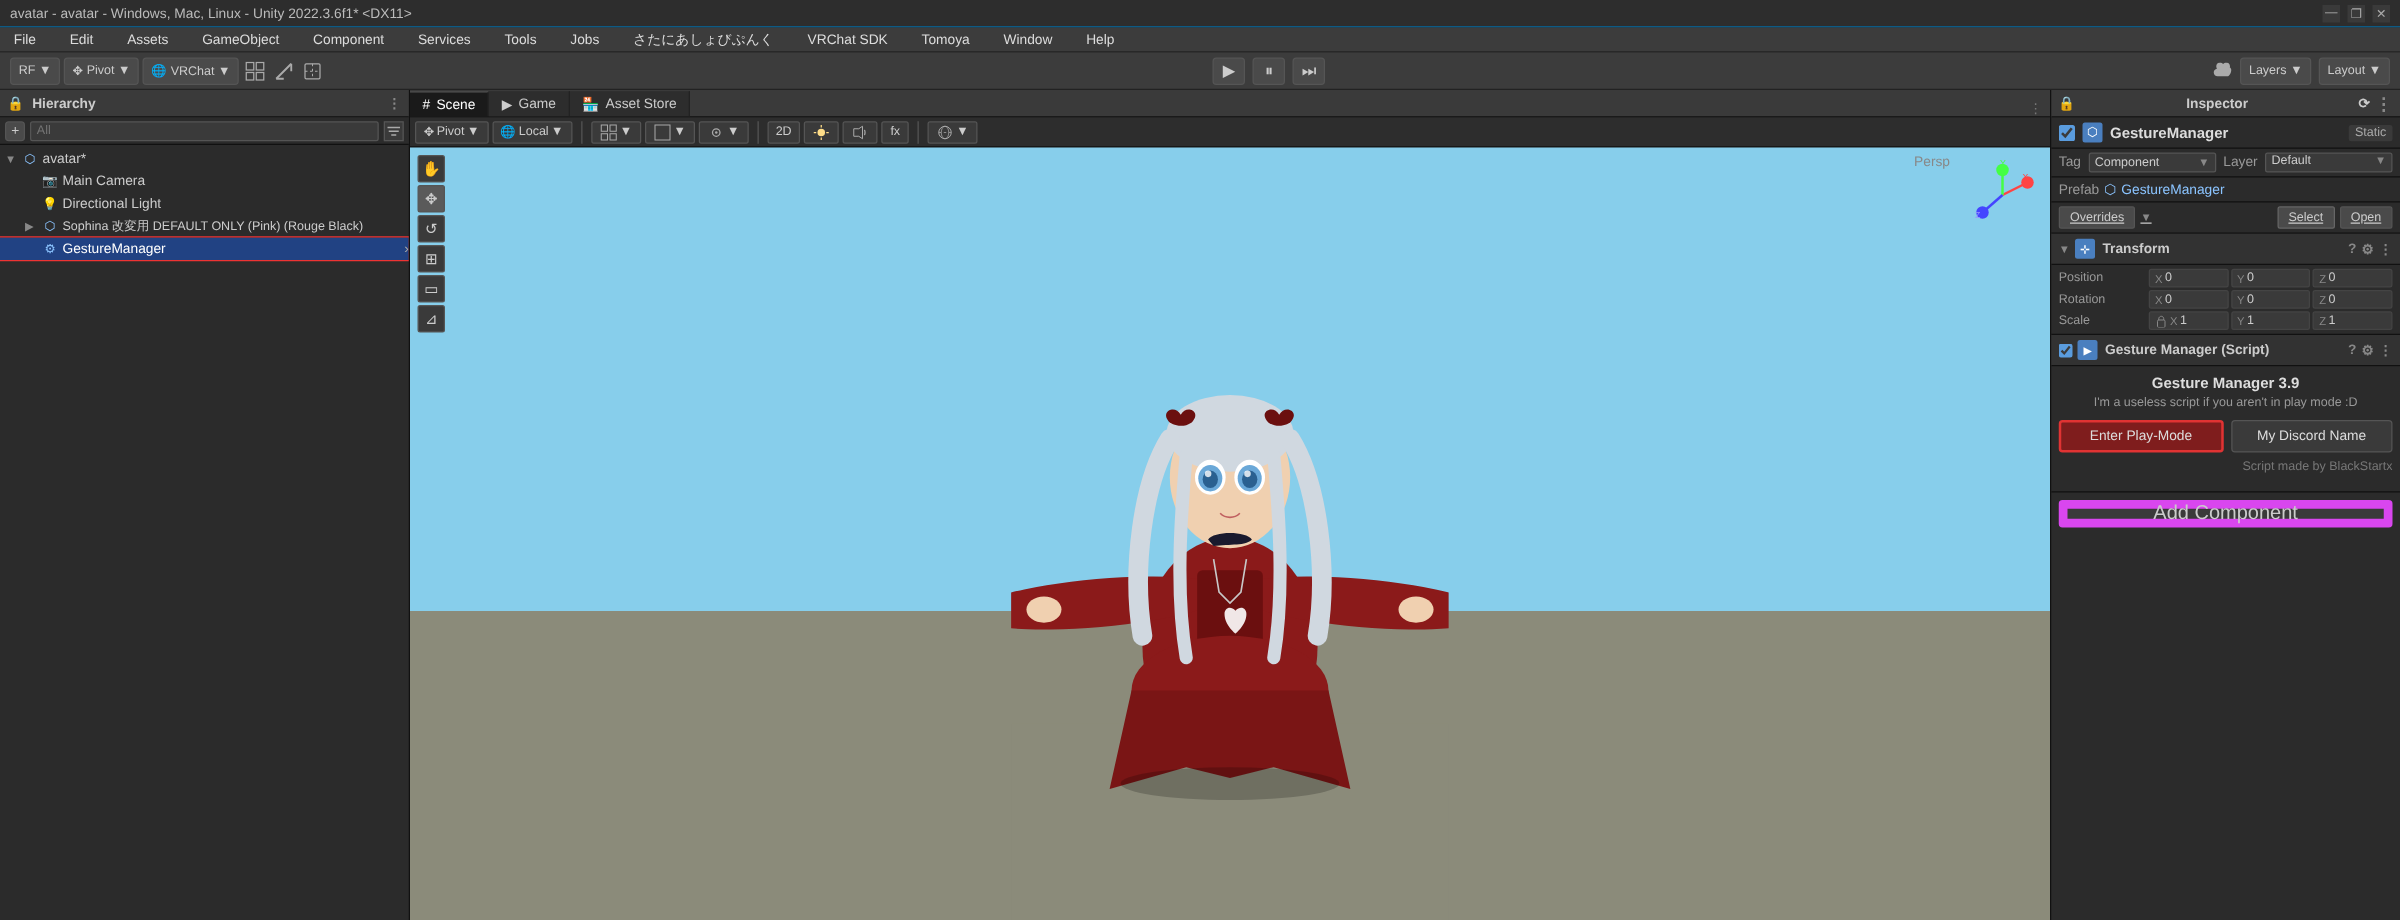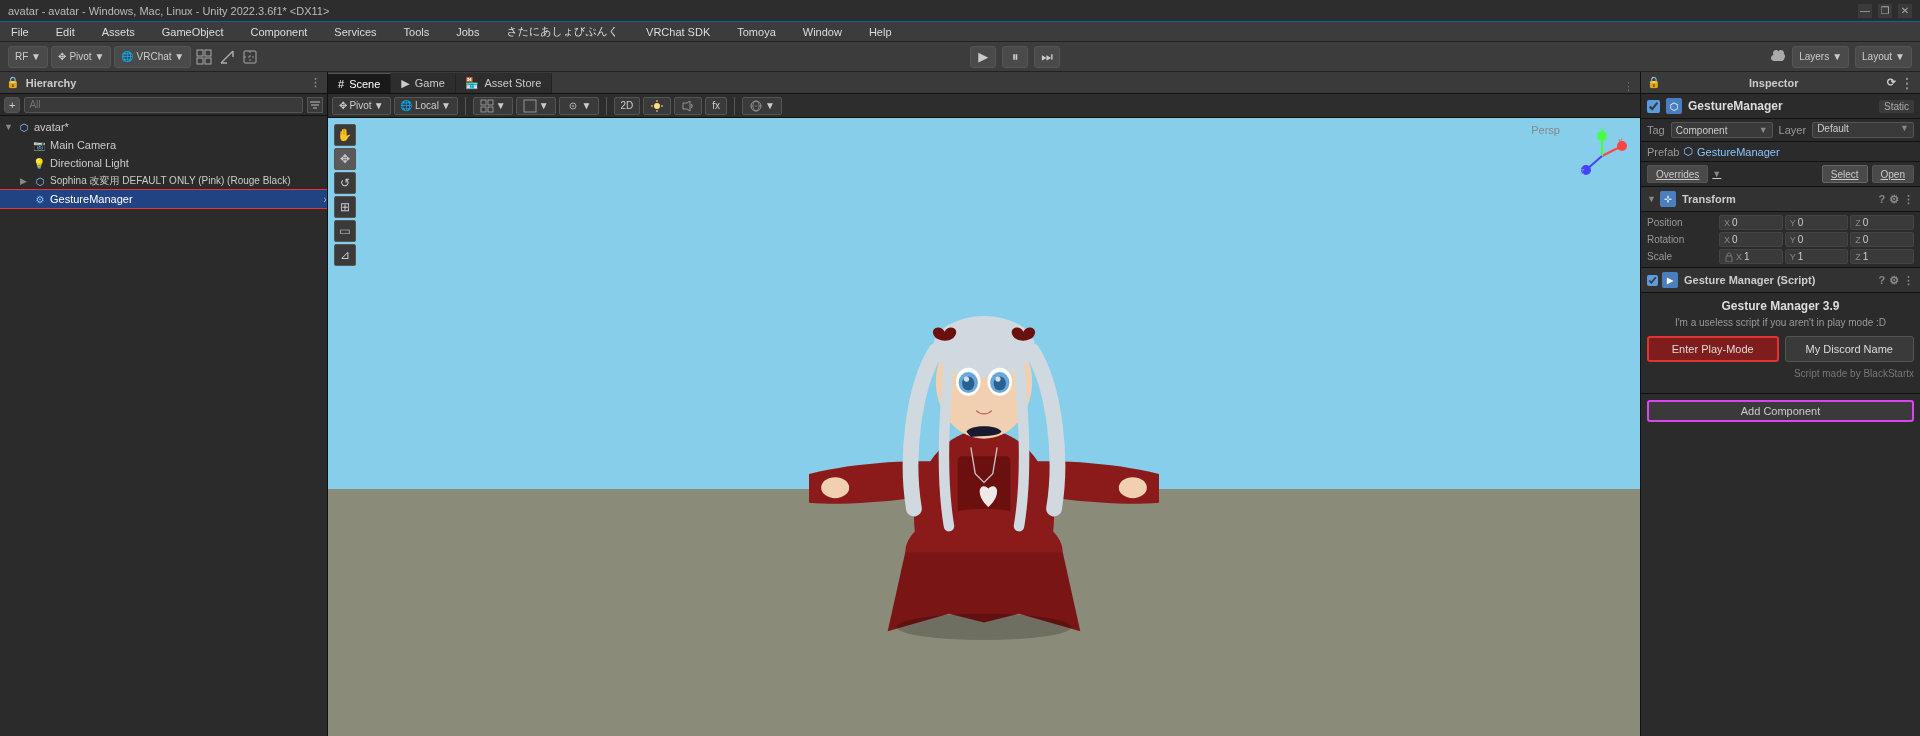--- a/index.html
+++ b/index.html
@@ -451,24 +451,24 @@
       margin-bottom: 8px;
     }
     .add-component-row {
       padding: 6px;
       border-top: 1px solid #111;
     }
     .add-component-btn {
       width: 100%;
       height: 22px;
       background: #3a3a3a;
-      border: 2px solid #d946ef;
+      border: 7px solid #d946ef;
       border-radius: 3px;
       color: #ccc;
-      font-size: 11px;
+      font-size: 16px;
       cursor: pointer;
       display: flex;
       align-items: center;
       justify-content: center;
     }
 
     
     #avatar-svg {
       width: auto;
       height: 85%;

